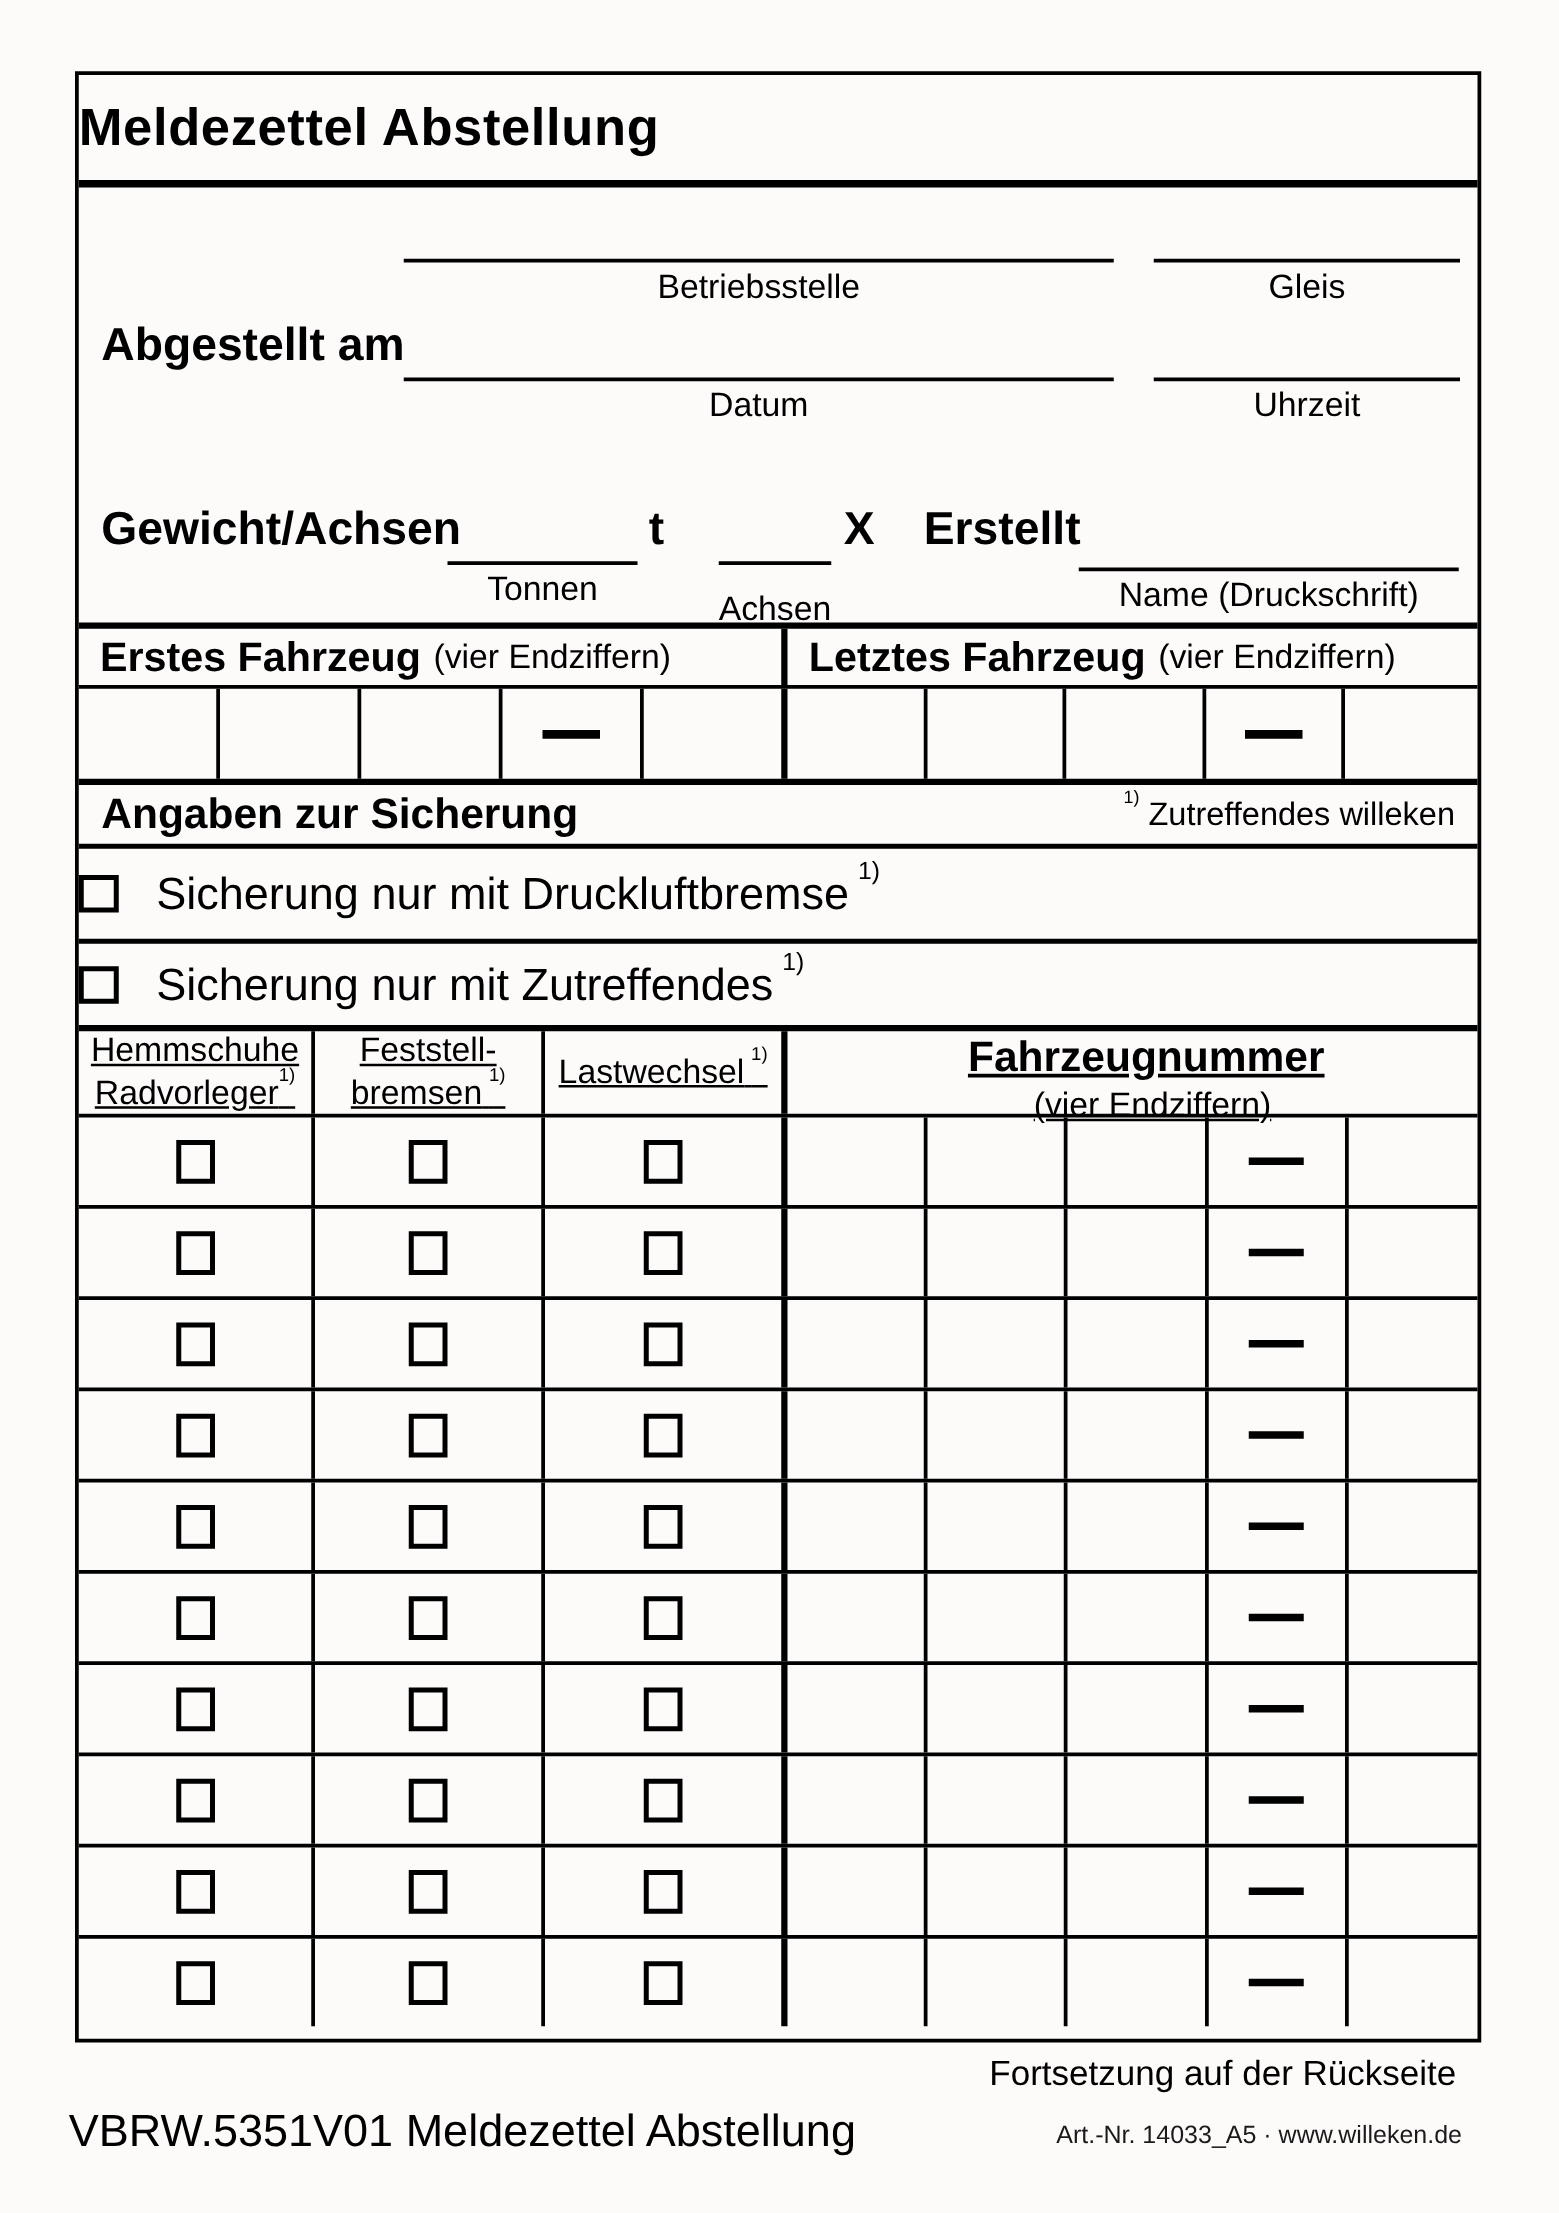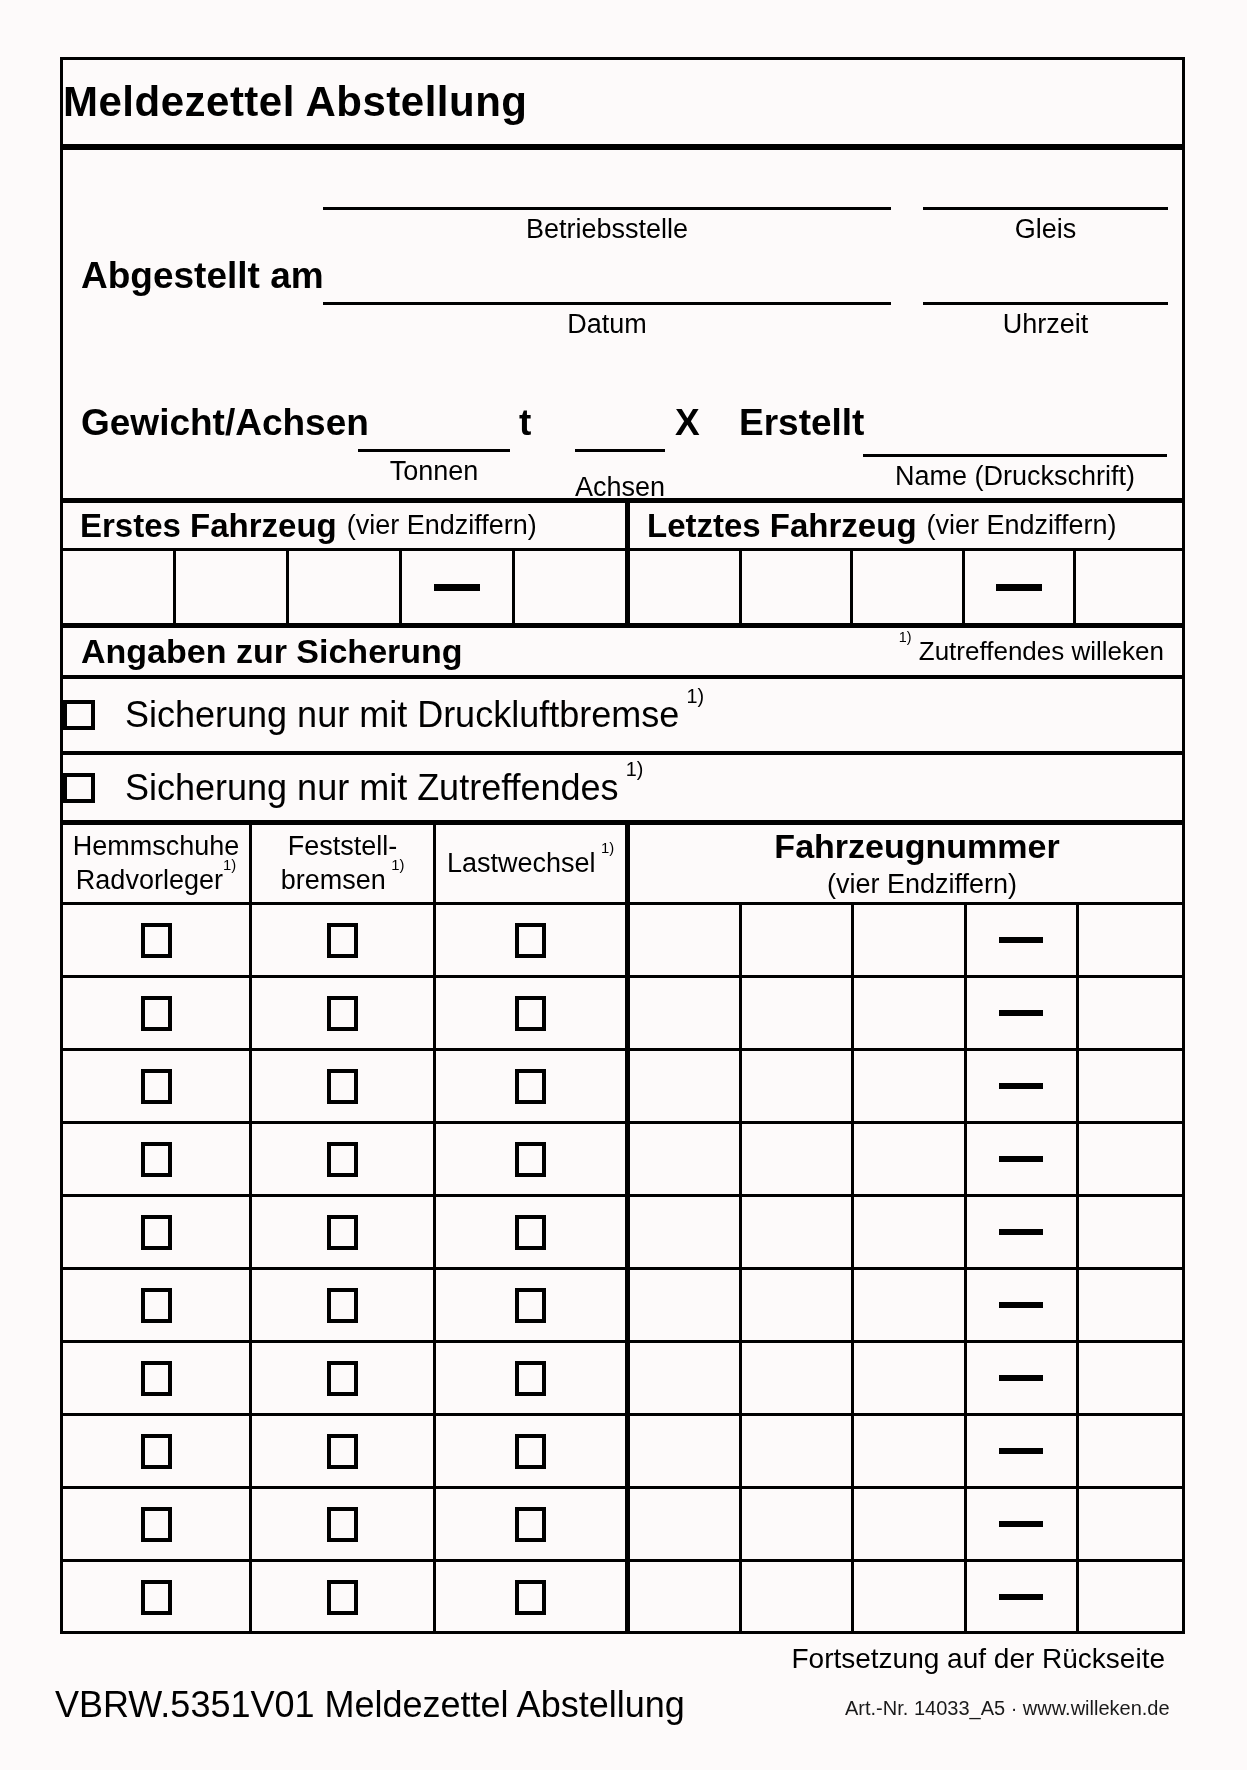--- a/index.html
+++ b/index.html
@@ -42,21 +42,21 @@
   .angaben .a-title{font-size:34px;font-weight:bold;}
   .angaben .a-note{font-size:26px;}
   
   .opt-row{border-top:4px solid #000;display:flex;align-items:center;}
   .opt-row.r1{height:76px;}
   .opt-row.r2{height:69px;}
   .cb{display:inline-block;box-sizing:border-box;border:4px solid #000;background:transparent;}
   .opt-cb{width:32px;height:30px;}
   .opt-lbl{font-size:36px;margin-left:30px;white-space:nowrap;}
   
-  .tbl-head{height:82px;border-top:5px solid #000;display:flex;}
+  .tbl-head{height:71px;border-top:5px solid #000;display:flex;text-decoration:underline;}
   .th-cell{box-sizing:border-box;display:flex;flex-direction:column;align-items:center;justify-content:center;font-size:27px;line-height:1.25;text-align:center;}
   .th-c1{flex:0 0 186px;}
   .th-c2{flex:0 0 184px;border-left:3px solid #000;}
   .th-c3{flex:0 0 192px;border-left:3px solid #000;}
   .th-c4{flex:0 0 563px;border-left:5px solid #000;flex-direction:column;justify-content:flex-start;align-items:center;padding-left:16px;white-space:nowrap;}
   .th-c4 .veh-title{font-size:34px;}
   
   .data-row{height:73px;border-top:3px solid #000;display:flex;box-sizing:border-box;}
   .cb-cell{box-sizing:border-box;display:flex;align-items:center;justify-content:center;}
   .dc1{flex:0 0 186px;}

